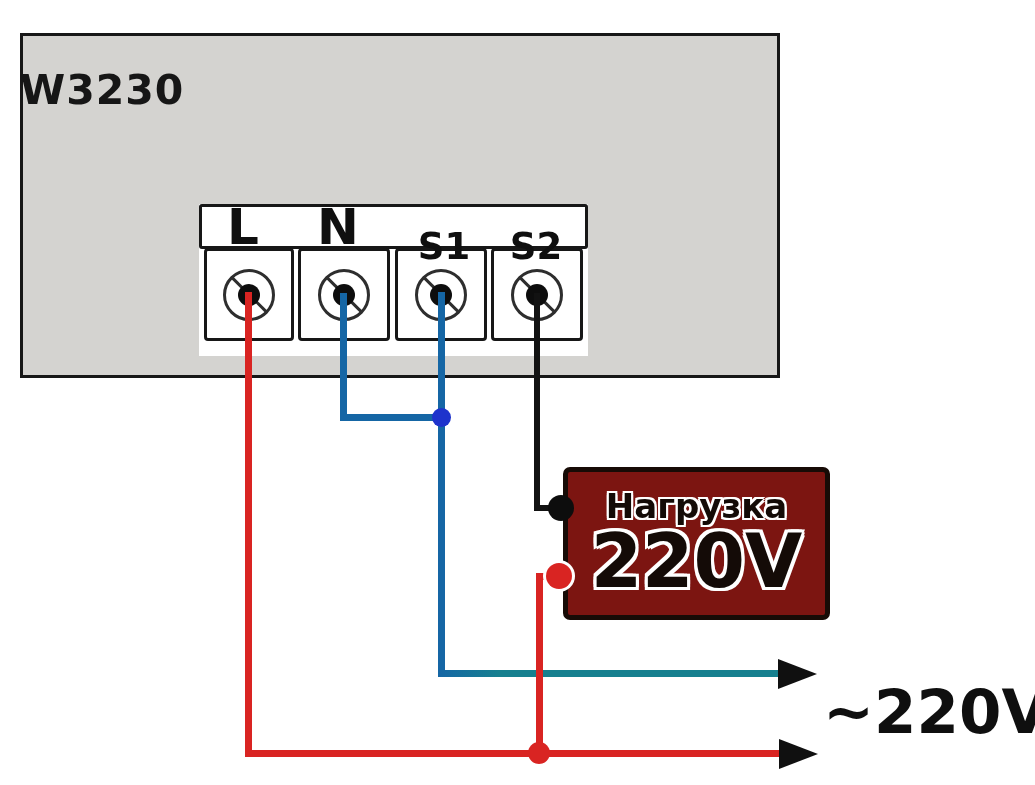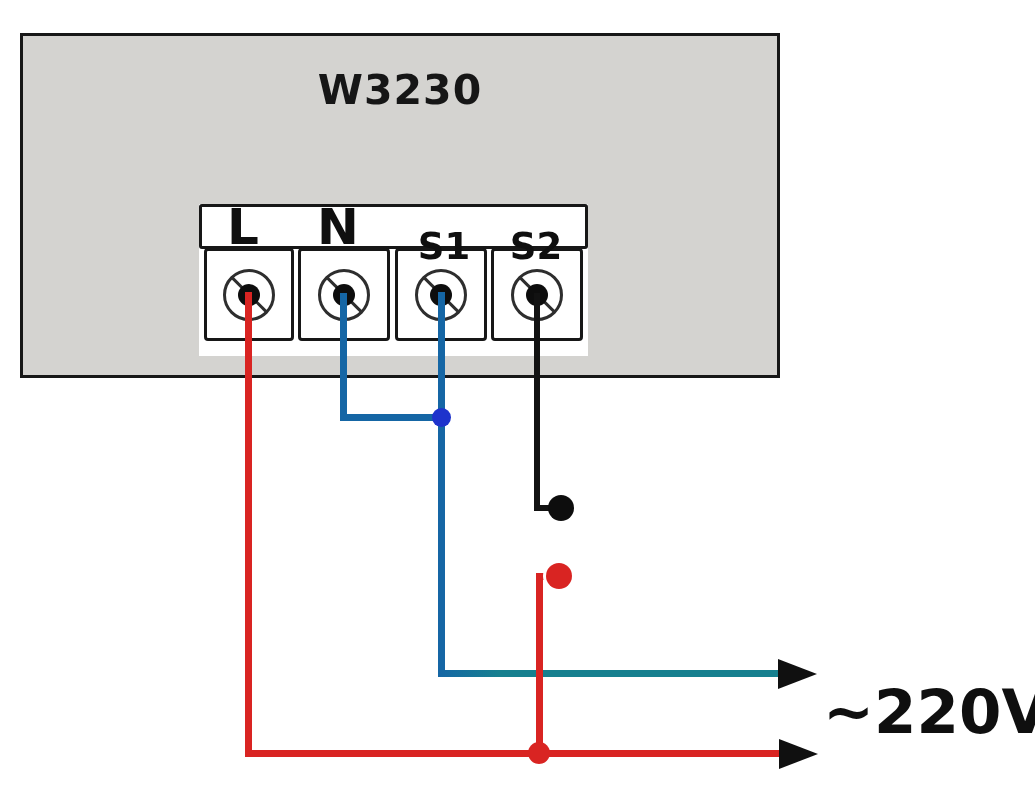--- a/index.html
+++ b/index.html
@@ -15,21 +15,21 @@
 
   
   .device-box{
     left:20px;top:33px;width:760px;height:345px;
     background:var(--device_fill,#d4d3d0);
     border:3px solid #171717;
     z-index:1;
   }
   .device-title{
     left:20px;top:66px;width:760px;
-    text-align:center;
+    text-align:left;
     font-size:41px;font-weight:bold;color:#161616;
     letter-spacing:1px;
     z-index:2;
   }
 
   
   .tb-underlay{
     left:199px;top:204px;width:389px;height:152px;
     background:#ffffff;z-index:2;
   }
@@ -143,20 +143,24 @@
       <div class="screw-dot"></div>
     </div>
   </div>
   <div class="abs tb-cell" style="left:491px;width:92px;">
     <div class="screw">
       <div class="screw-slash"></div>
       <div class="screw-dot"></div>
     </div>
   </div>
 
+  <div class="abs load-box">
+    <div class="load-name">Нагрузка</div>
+    <div class="load-voltage">220V</div>
+  </div>
 
   <div class="abs wire w-red" style="left:244.5px;top:292px;width:7px;height:465px;"></div>
   <div class="abs wire w-red" style="left:244.5px;top:750px;width:537px;height:7px;"></div>
   <div class="abs wire w-red" style="left:535.5px;top:572.5px;width:28px;height:7px;"></div>
   <div class="abs wire w-red" style="left:535.5px;top:573px;width:7px;height:184px;z-index:6;"></div>
   <div class="abs arrowhead" style="left:779px;top:739px;"></div>
   <div class="abs junction w-red" style="left:528px;top:742px;width:22px;height:22px;"></div>
   <div class="abs load-dot" style="left:546px;top:563px;width:26px;height:26px;background:var(--live,#d92422);box-shadow:0 0 0 3px #ffffff;"></div>
 
   <div class="abs wire w-blue" style="left:339.5px;top:293px;width:7px;height:128px;"></div>

